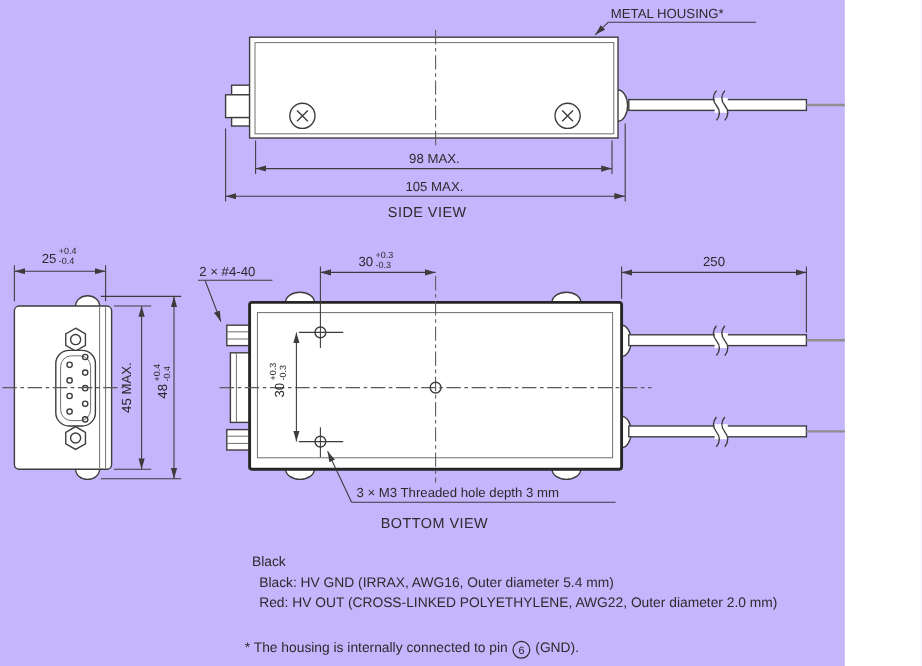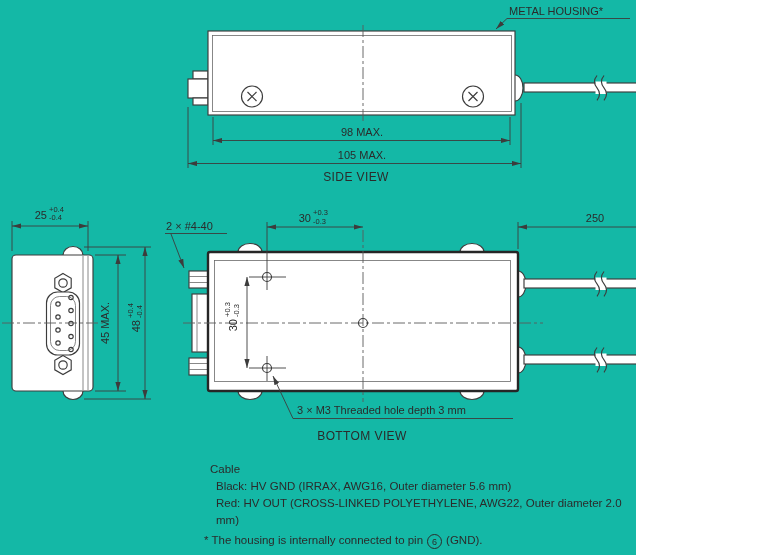--- a/index.html
+++ b/index.html
@@ -1,16 +1,16 @@
 <!DOCTYPE html>
 <html><head>
 <meta charset="utf-8">
 <style>
   html,body{margin:0;padding:0;background:#ffffff;}
-  .stage{position:relative;width:636px;height:555px;background:#14b8a6;
+  .stage{position:relative;width:704px;height:555px;background:#c4b5fd;
          font-family:"Liberation Sans",sans-serif;overflow:hidden;}
   svg{position:absolute;left:0;top:0;}
   svg text{font-family:"Liberation Sans",sans-serif;fill:#2b2b2b;}
   .t11{font-size:11px;}
   .t12{font-size:12px;letter-spacing:.4px;}
   .tol{font-size:7.5px;}
   .ln{stroke:#3c3c3c;stroke-width:1.15;fill:none;}
   .lnf{stroke:#3c3c3c;stroke-width:1.15;fill:#fff;}
   .thin{stroke:#6a6a6a;stroke-width:.8;fill:none;}
   .bold{stroke:#262626;stroke-width:2.4;fill:#fff;}
@@ -222,22 +222,22 @@
     <line class="dim" x1="293" y1="418.5" x2="513" y2="418.5"></line>
     <text class="t11" x="297" y="414">3 × M3 Threaded hole depth 3 mm</text>
   </g>
 
   <text class="t12" x="713" y="288">GND</text>
   <text class="t12" x="713" y="364">HV OUT</text>
   <text class="t12" x="362" y="440" text-anchor="middle">BOTTOM VIEW</text>
 </svg>
 
 <div class="notes">
-  <div>Cable</div>
-  <div class="ind">Black: HV GND (IRRAX, AWG16, Outer diameter 5.6 mm)</div>
+  <div>Black</div>
+  <div class="ind">Black: HV GND (IRRAX, AWG16, Outer diameter 5.4 mm)</div>
   <div class="ind">Red: HV OUT (CROSS-LINKED POLYETHYLENE, AWG22, Outer diameter 2.0 mm)</div>
 </div>
 
 <div class="footnote">
   <span>* The housing is internally connected to pin</span>
   <span class="pin-circle">6</span>
   <span>(GND).</span>
 </div>
 </div>
 

